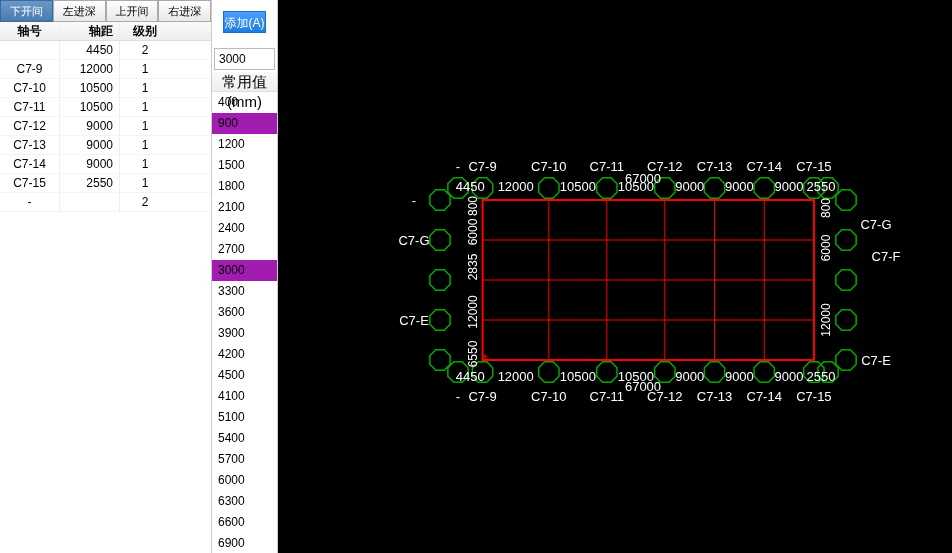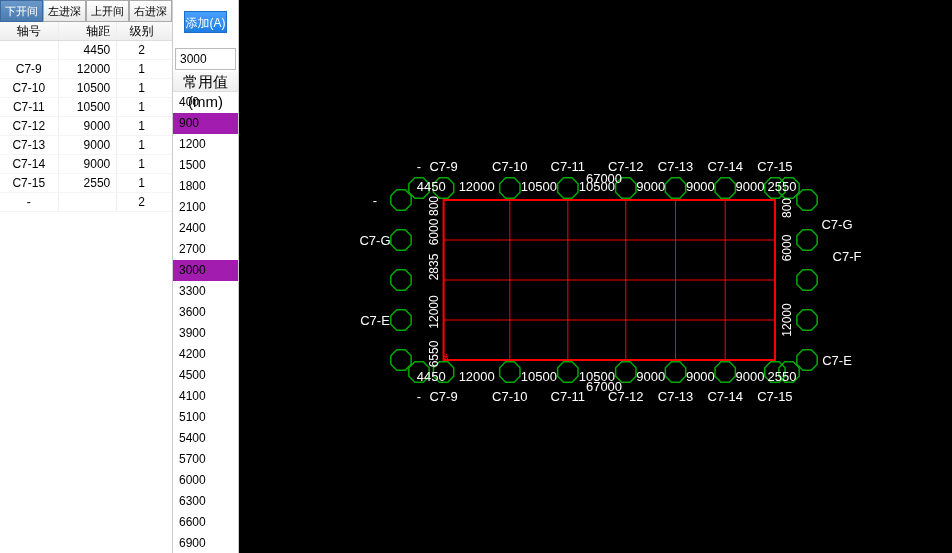--- a/index.html
+++ b/index.html
@@ -6,21 +6,21 @@
   body {
     font-family: "Microsoft YaHei", Arial, sans-serif;
     font-size: 12px;
     width: 952px;
     height: 553px;
     display: flex;
     overflow: hidden;
     background: #fff;
   }
   .left-panel {
-    width: 173px;
+    width: 212px;
     border-right: 1px solid #ccc;
     display: flex;
     flex-direction: column;
   }
   .tabs {
     display: flex;
     height: 22px;
   }
   .tab {
     flex: 1;
@@ -36,21 +36,21 @@
     color: #fff;
     border-color: #3a6aa0;
   }
   .table-head, .table-row {
     display: flex;
     height: 19px;
     line-height: 19px;
   }
   .table-head {
     background: linear-gradient(#fafafa,#eee);
-    font-weight: normal;
+    font-weight: bold;
     border-bottom: 1px solid #ddd;
   }
   .col1 { width: 60px; text-align: center; border-right: 1px solid #eee; }
   .col2 { width: 60px; text-align: right; padding-right: 6px; border-right: 1px solid #eee; }
   .col3 { width: 56px; text-align: center; padding-right: 6px; }
   .table-row { border-bottom: 1px solid #f4f4f4; }
 
   .mid-panel {
     width: 66px;
     border-right: 1px solid #ccc;

